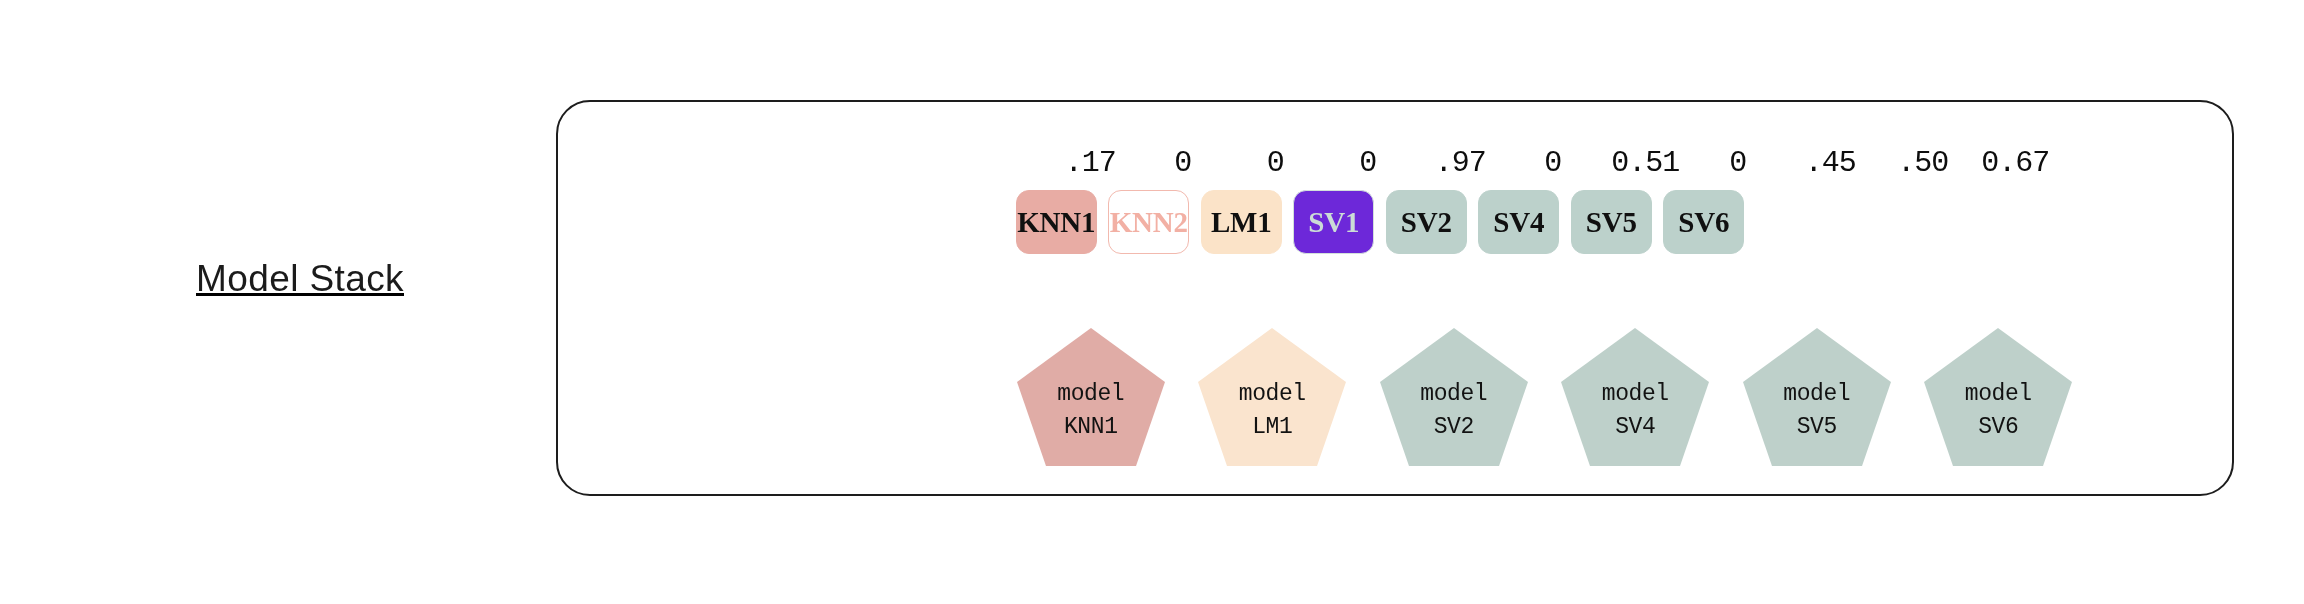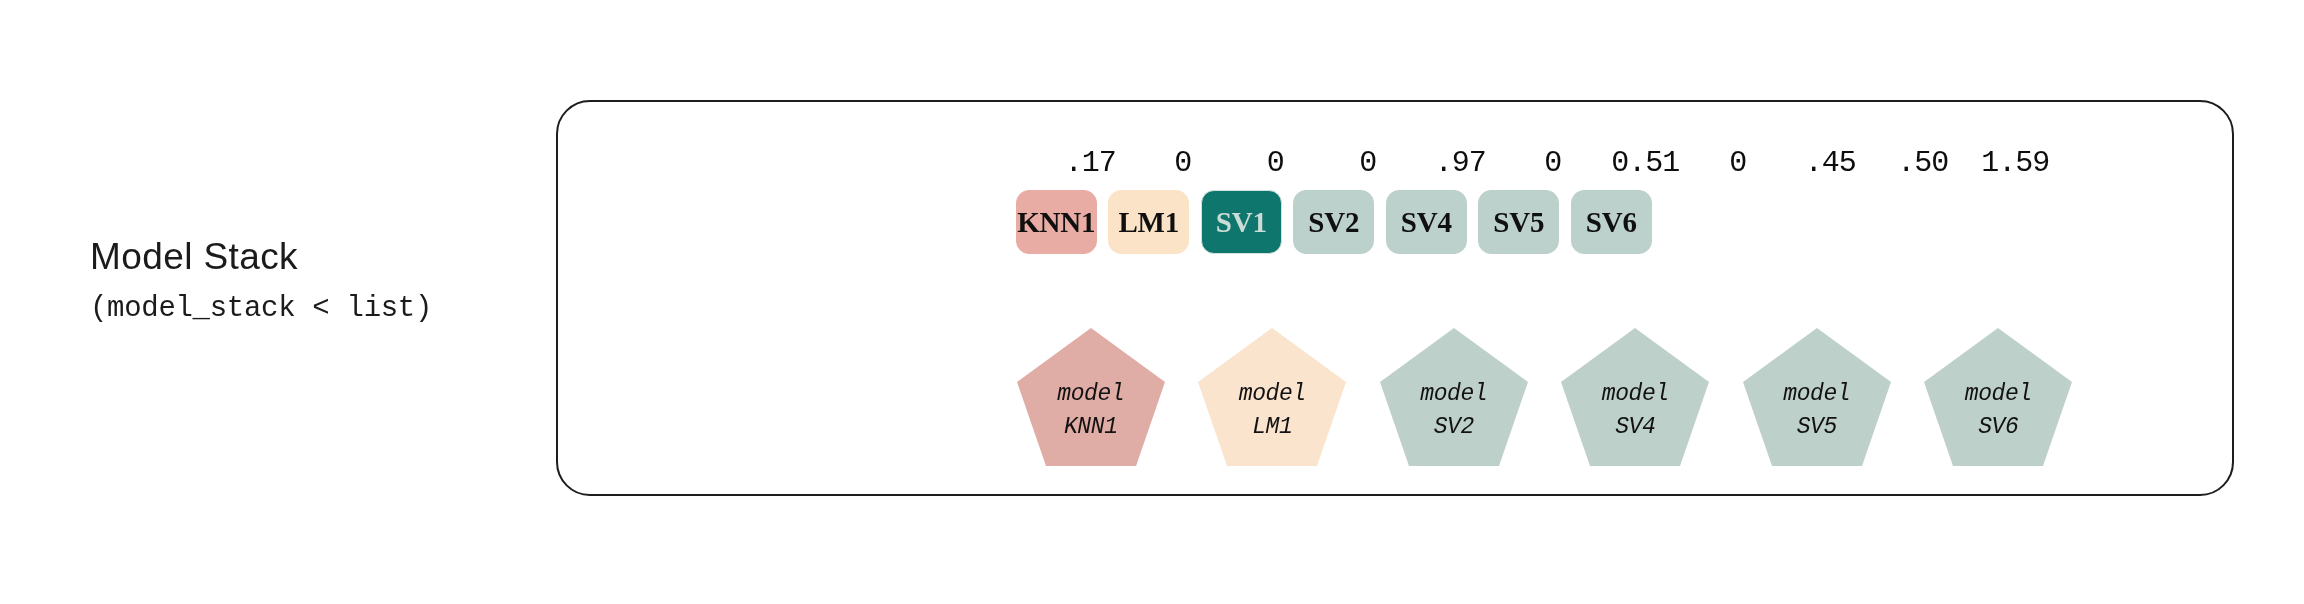--- a/index.html
+++ b/index.html
@@ -12,22 +12,24 @@
     height: 604px;
     position: relative;
     font-family: "Liberation Sans", sans-serif;
     overflow: hidden;
   }
 
   
   #left-caption {
     position: absolute;
     left: 90px;
-    top: 234px;
+    top: 256px;
     width: 420px;
+    text-align: center;
+    text-decoration: underline;
   }
   #left-caption .title {
     font-family: "Liberation Sans", sans-serif;
     font-size: 37px;
     font-weight: 400;
     color: #1b1b1b;
     letter-spacing: 0.4px;
     line-height: 1.25;
     white-space: nowrap;
   }
@@ -130,32 +132,31 @@
     justify-content: center;
     font-family: "Liberation Serif", serif;
     font-weight: 700;
     font-size: 29px;
     letter-spacing: -0.2px;
   }
   .badge.fill-rose  { background: #e8aca4; border: 1.6px solid #e8aca4; color: #101010; }
   .badge.fill-cream { background: #fbe3c8; border: 1.6px solid #fbe3c8; color: #101010; }
   .badge.fill-teal  { background: #bcd1cb; border: 1.6px solid #bcd1cb; color: #101010; }
   .badge.out-rose   { background: #ffffff; border: 1.6px solid #f2b9ae; color: #f2b0a4; }
-  .badge.out-teal   { background: #0f766e; border: 1.6px solid #d3e0db; color: #cbdcd6; }
+  .badge.out-teal   { background: #6d28d9; border: 1.6px solid #d3e0db; color: #cbdcd6; }
 
   
   #member-row {
     position: absolute;
     left: 1000px;
     top: 326px;
     width: 1090px;
     height: 142px;
     display: flex;
     align-items: flex-end;
-    font-style: italic;
   }
   .pent-cell {
     flex: 0 0 181.5px;
     position: relative;
     height: 142px;
     display: flex;
     justify-content: center;
   }
   .pent {
     position: relative;
@@ -175,21 +176,20 @@
     color: #121212;
     letter-spacing: -0.4px;
     pointer-events: none;
   }
 </style>
 </head>
 <body>
 
 <div id="left-caption">
   <div class="title">Model Stack</div>
-  <div class="subtitle">(model_stack &lt; list)</div>
 </div>
 
 <div class="row-label" id="coef-label">
   <div>Stacking</div>
   <div>Coefficients</div>
 </div>
 
 <div class="row-label" id="member-label">
   <div>Members</div>
   <div>(Fitted Candidates)</div>
@@ -213,28 +213,31 @@
     <div class="coef-val">.17</div>
     <div class="coef-val">0</div>
     <div class="coef-val">0</div>
     <div class="coef-val">0</div>
     <div class="coef-val">.97</div>
     <div class="coef-val">0</div>
     <div class="coef-val">0.51</div>
     <div class="coef-val">0</div>
     <div class="coef-val">.45</div>
     <div class="coef-val">.50</div>
-    <div class="coef-val">1.59</div>
+    <div class="coef-val">0.67</div>
   </div>
 
 <div id="badge-row">
     <div class="badge-cell">
       <div class="badge fill-rose">KNN1</div>
     </div>
     <div class="badge-cell">
+      <div class="badge out-rose">KNN2</div>
+    </div>
+    <div class="badge-cell">
       <div class="badge fill-cream">LM1</div>
     </div>
     <div class="badge-cell">
       <div class="badge out-teal">SV1</div>
     </div>
     <div class="badge-cell">
       <div class="badge fill-teal">SV2</div>
     </div>
     <div class="badge-cell">
       <div class="badge fill-teal">SV4</div>

